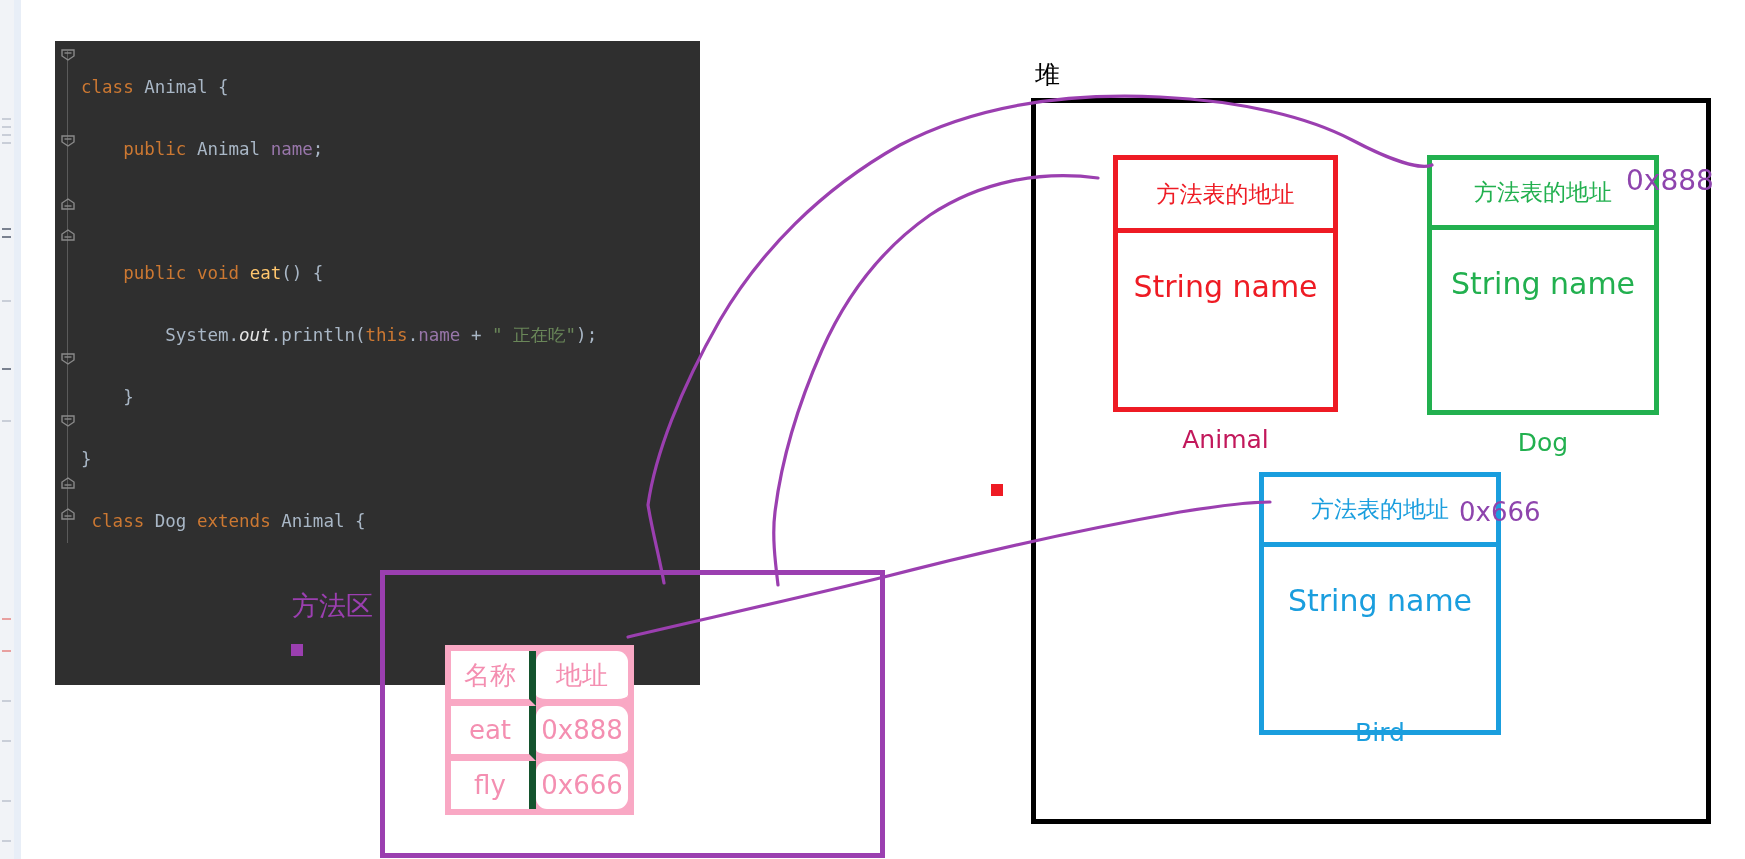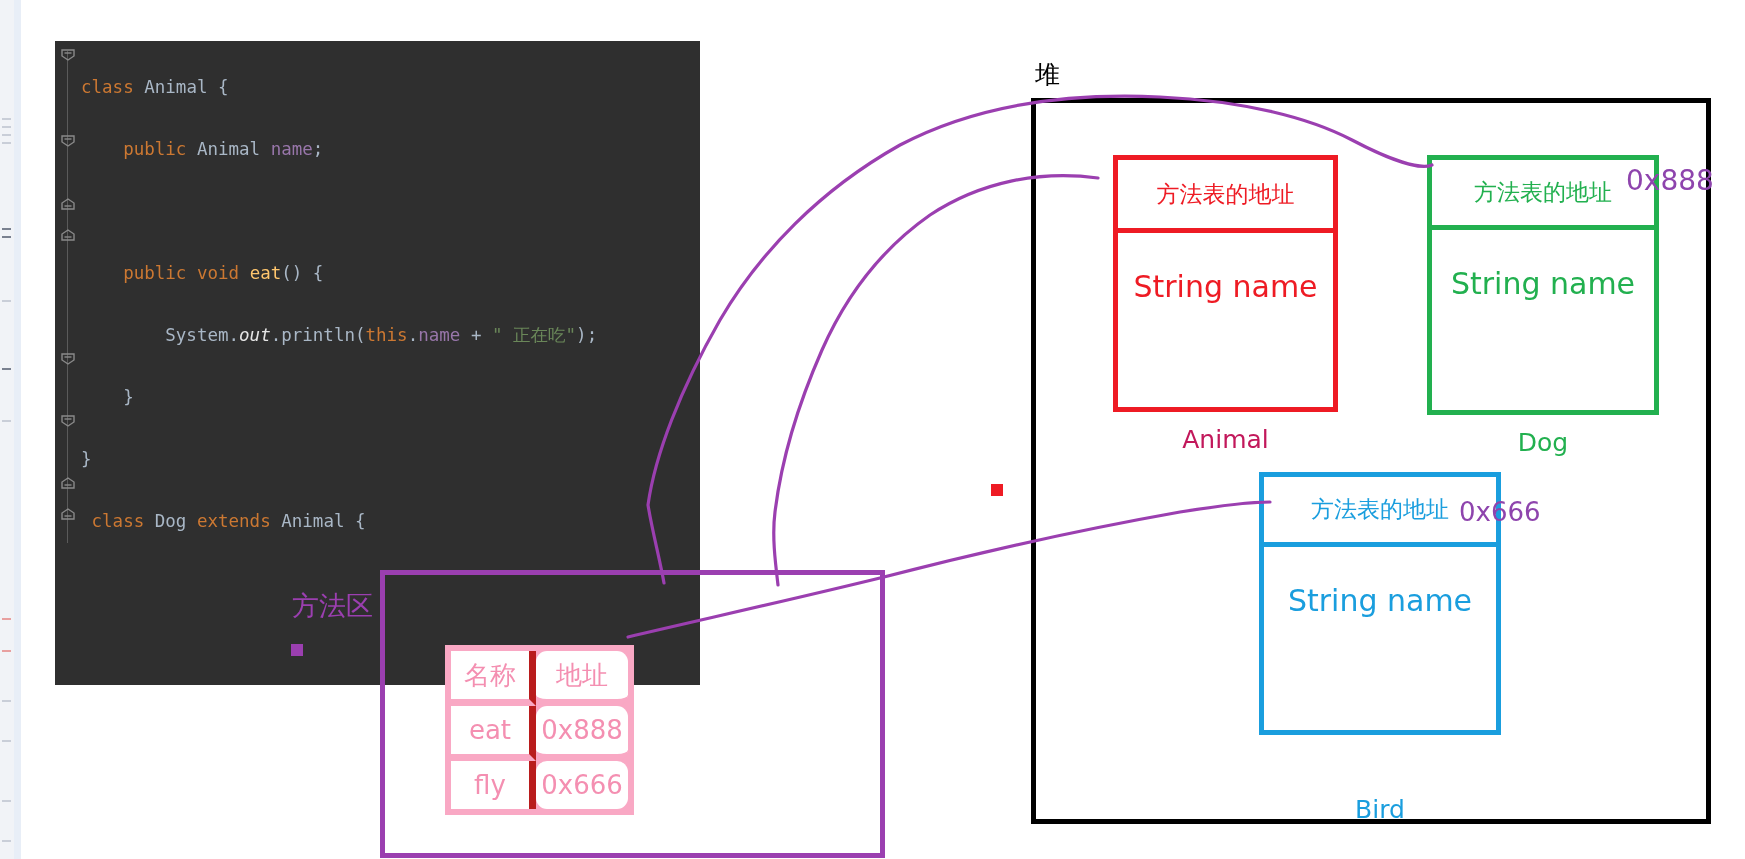--- a/index.html
+++ b/index.html
@@ -115,21 +115,21 @@
              border:5px solid #22b04f; }
   #dog-box .top-cell { height:70px; border-bottom:5px solid #22b04f; color:#22b04f; }
   #dog-box .bot-cell { height:180px; color:#22b04f; }
   #dog-caption { left:1427px; top:428px; color:#22b04f; }
 
   
   #bird-box { left:1259px; top:472px; width:242px; height:263px;
               border:5px solid #1a9ede; }
   #bird-box .top-cell { height:70px; border-bottom:5px solid #1a9ede; color:#1a9ede; }
   #bird-box .bot-cell { height:183px; color:#1a9ede; }
-  #bird-caption { left:1259px; top:795px; color:#1a9ede; }
+  #bird-caption { left:1259px; top:718px; color:#1a9ede; }
 
   
   .addr-annot {
     position:absolute; color:#8e44ad;
     font-family:"DejaVu Sans", sans-serif;
   }
   #addr-888 { left:1626px; top:164px; font-size:28px; }
   #addr-666 { left:1459px; top:497px; font-size:26px; }
 
   
@@ -166,21 +166,21 @@
     font-size:26px;
     font-family:"DejaVu Sans", sans-serif;
     text-align:center;
     width:76px; height:48px;
     padding:0 4px;
     border:0;
   }
   .mtable { padding:6px; }
   .mtable td.name-col { width:70px; }
   .mtable td.addr-col { width:84px; }
-  .mtable tr td { border-right:7px solid #b91c1c; }
+  .mtable tr td { border-right:7px solid #14532d; }
   .mtable tr td:last-child { border-right:0;border-radius:11px; }
   .mtable tr { }
   .mtable tr:not(:last-child) td { border-bottom:7px solid #f9a8c4; }
 
   
   .arrows {
     position:absolute; left:0; top:0; width:1745px; height:859px;
     pointer-events:none;
   }
   .arrows path { fill:none; stroke:#9b3fb0; stroke-width:3.2; stroke-linecap:round; }

